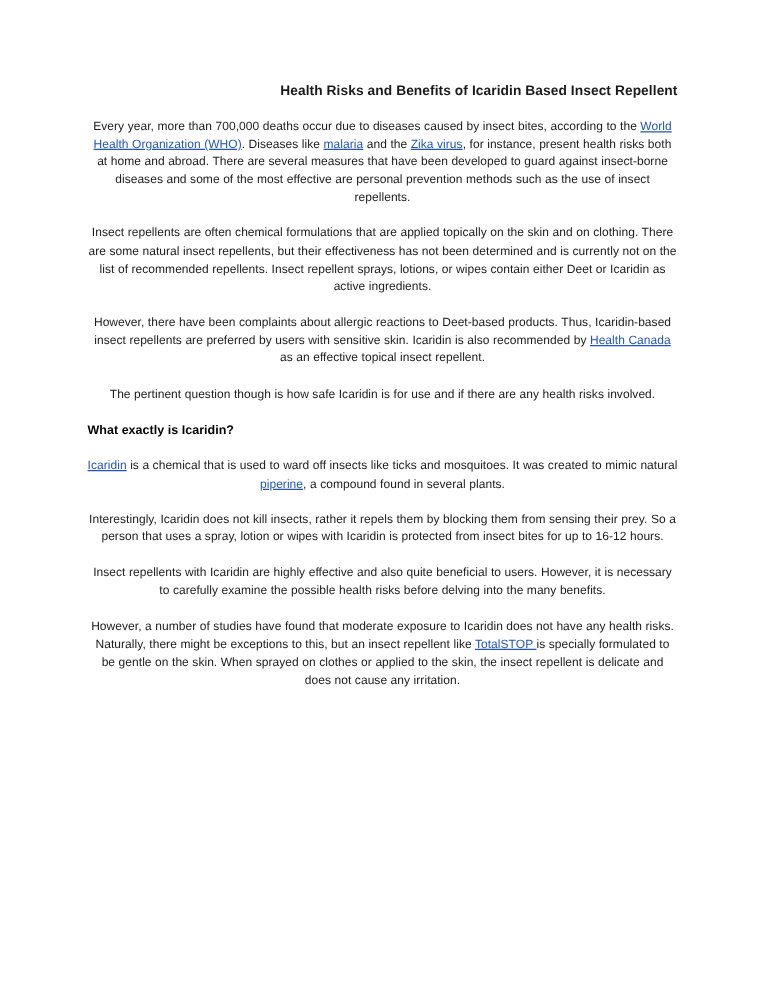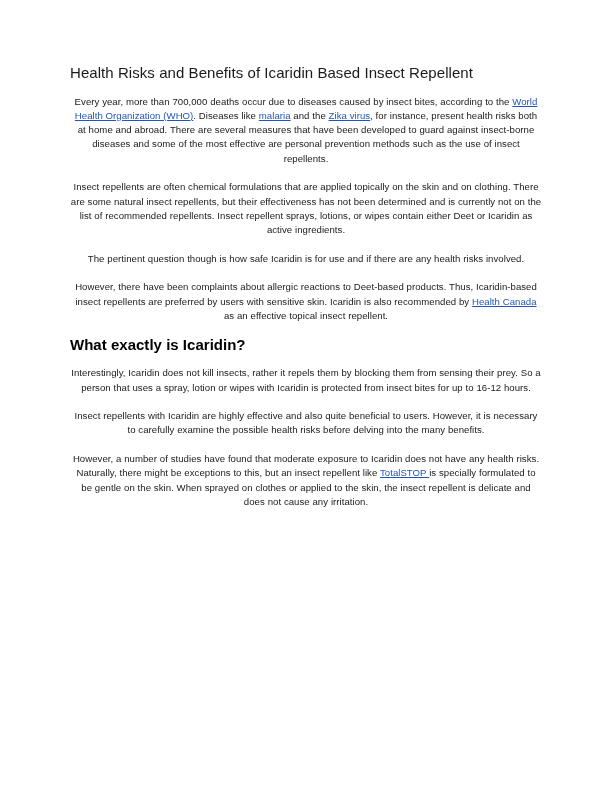--- a/index.html
+++ b/index.html
@@ -21,38 +21,39 @@
     background: #ffffff;
     box-sizing: border-box;
   }
   .doc-body {
     position: absolute;
     left: 70px;
     top: 66px;
     width: 472px;
   }
   .doc-title {
-    font-size: 15px;
+    font-size: 11px;
     line-height: 14.3px;
     color: #1a1a1a;
-    font-weight: 400;
+    font-weight: 700;
     margin: 0 0 14.3px 0;
     letter-spacing: 0.06px;
+    text-align: right;
   }
   p.para {
     font-size: 9.6px;
     line-height: 14.3px;
     color: #1a1a1a;
     margin: 0 0 14.3px 0;
     text-align: center;
     letter-spacing: 0.04px;
     word-spacing: 0.1px;
   }
   h2.section-heading {
-    font-size: 15px;
+    font-size: 10px;
     line-height: 14.3px;
     color: #000000;
     font-weight: bold;
     margin: 0 0 14.3px 0;
     letter-spacing: 0.02px;
   }
   a.doclink {
     color: #2255bb;
     text-decoration: underline;
     text-underline-offset: 1px;
@@ -64,22 +65,23 @@
 <body>
 
 <div class="page">
   <div class="doc-body">
 
     <div class="doc-title">Health Risks and Benefits of Icaridin Based Insect Repellent</div>
 
     <div id="blocks-container">
         <p class="para"><span>Every year, more than 700,000 deaths occur due to diseases caused by insect bites, according to the </span><a class="doclink">World Health Organization (WHO)</a><span>. Diseases like </span><a class="doclink">malaria</a><span> and the </span><a class="doclink">Zika virus</a><span>, for instance, present health risks both at home and abroad. There are several measures that have been developed to guard against insect-borne diseases and some of the most effective are personal prevention methods such as the use of insect repellents.</span></p>
         <p class="para"><span>Insect repellents are often chemical formulations that are applied topically on the skin and on clothing. There are some natural insect repellents, but their effectiveness has not been determined and is currently not on the list of recommended repellents. Insect repellent sprays, lotions, or wipes contain either Deet or Icaridin as active ingredients.</span></p>
+        <p class="para"><span>However, there have been complaints about allergic reactions to Deet-based products. Thus, Icaridin-based insect repellents are preferred by users with sensitive skin. Icaridin is also recommended by </span><a class="doclink">Health Canada</a><span> as an effective topical insect repellent.</span></p>
         <p class="para"><span>The pertinent question though is how safe Icaridin is for use and if there are any health risks involved.</span></p>
-        <p class="para"><span>However, there have been complaints about allergic reactions to Deet-based products. Thus, Icaridin-based insect repellents are preferred by users with sensitive skin. Icaridin is also recommended by </span><a class="doclink">Health Canada</a><span> as an effective topical insect repellent.</span></p>
         <h2 class="section-heading"><span>What exactly is Icaridin?</span></h2>
+        <p class="para"><a class="doclink">Icaridin</a><span> is a chemical that is used to ward off insects like ticks and mosquitoes. It was created to mimic natural </span><a class="doclink">piperine</a><span>, a compound found in several plants.</span></p>
         <p class="para"><span>Interestingly, Icaridin does not kill insects, rather it repels them by blocking them from sensing their prey. So a person that uses a spray, lotion or wipes with Icaridin is protected from insect bites for up to 16-12 hours.</span></p>
         <p class="para"><span>Insect repellents with Icaridin are highly effective and also quite beneficial to users. However, it is necessary to carefully examine the possible health risks before delving into the many benefits.</span></p>
         <p class="para"><span>However, a number of studies have found that moderate exposure to Icaridin does not have any health risks. Naturally, there might be exceptions to this, but an insect repellent like </span><a class="doclink">TotalSTOP </a><span>is specially formulated to be gentle on the skin. When sprayed on clothes or applied to the skin, the insect repellent is delicate and does not cause any irritation.</span></p>
       </div>
 
   </div>
 </div>
 
 </body></html>

